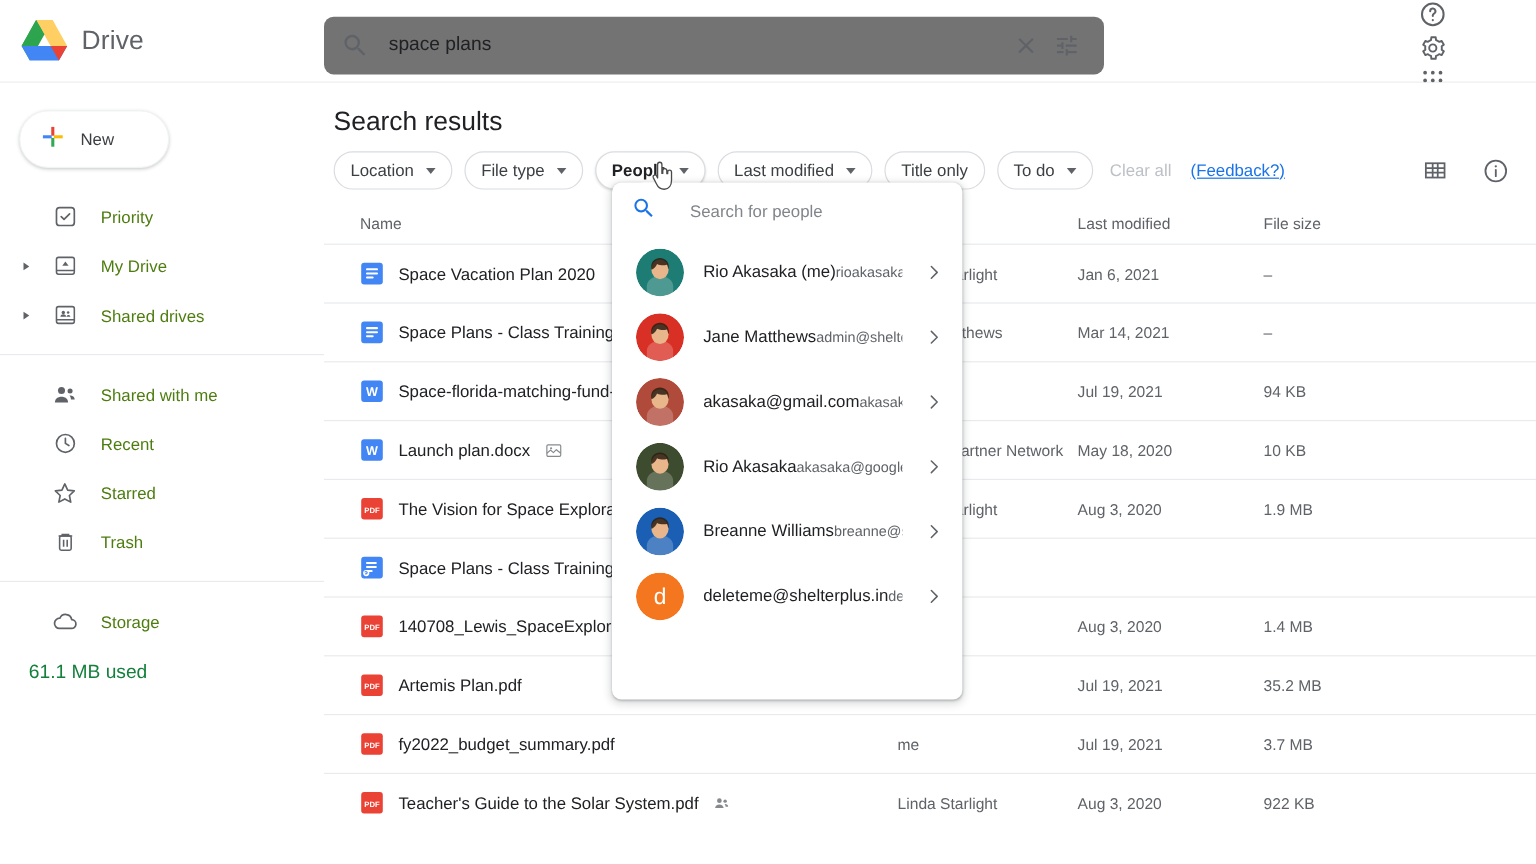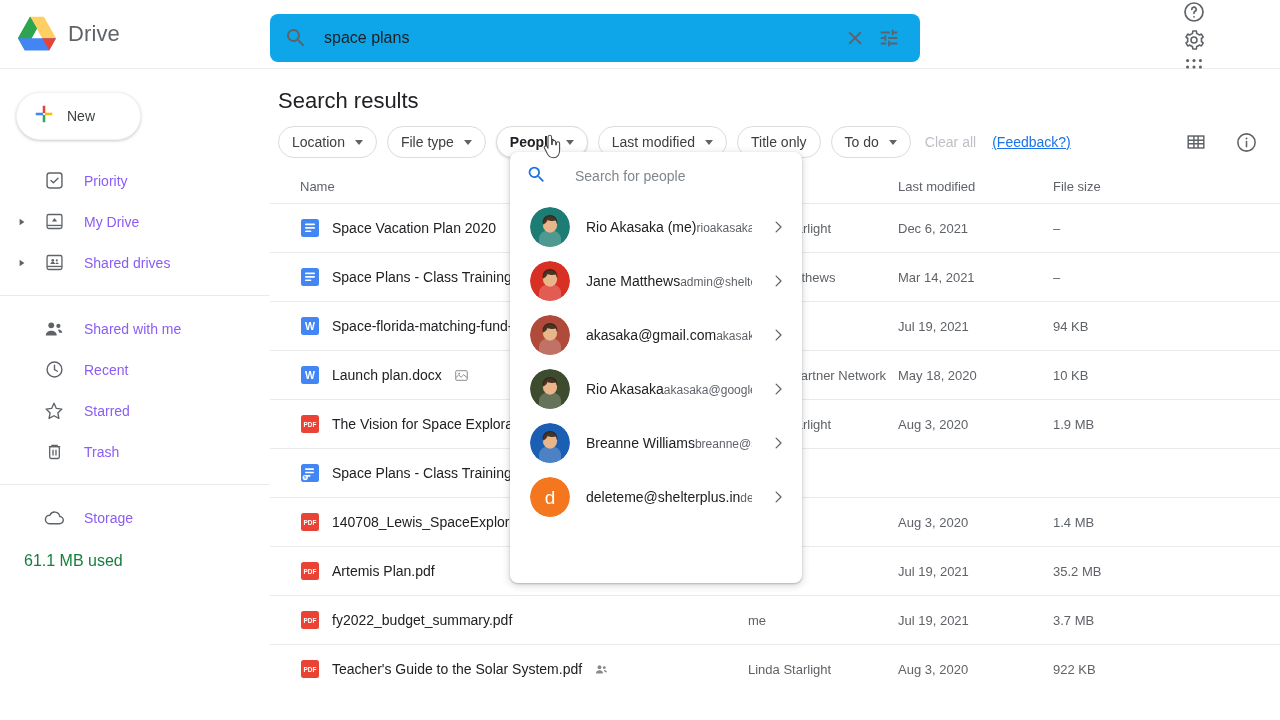--- a/index.html
+++ b/index.html
@@ -17,21 +17,21 @@
     background: #fff; display: flex; align-items: center;
     border-bottom: 1px solid #ebebeb;
   }
   .brand { display: flex; align-items: center; width: 270px; padding-left: 16px; gap: 10px; }
   .drive-logo { width: 42px; height: 38px; }
   .brand-title { font-size: 22px; color: #5f6368; letter-spacing: .1px; }
 
   .searchbar {
     position: absolute; left: 270px; top: 14px;
     width: 650px; height: 48px;
-    background: #0ea5e9; border-radius: 8px;
+    background: #737373; border-radius: 8px;
     display: flex; align-items: center; padding: 0 14px;
   }
   .searchbar .sicon { width: 24px; height: 24px; flex: 0 0 24px; }
   .search-input {
     flex: 1; border: 0; outline: none; background: transparent;
     font-family: "Liberation Sans", sans-serif;
     font-size: 16px; color: #202124; margin-left: 16px;
   }
   .search-input::placeholder { color: #80868b; }
   .sb-btn { width: 34px; height: 34px; display: flex; align-items: center; justify-content: center; cursor: pointer; }
@@ -58,21 +58,21 @@
   .nav-section { padding: 12px 0; }
   .nav-section + .nav-section { border-top: 1px solid #e8eaed; }
   .nav-item {
     height: 41px; display: flex; align-items: center;
     padding-left: 12px; gap: 0; cursor: pointer; position: relative;
     border-top-right-radius: 20px; border-bottom-right-radius: 20px;
   }
   .caret { width: 20px; display: flex; align-items: center; justify-content: center; flex: 0 0 20px; }
   .caret-sp { width: 20px; flex: 0 0 20px; }
   .nav-ico { width: 24px; height: 24px; flex: 0 0 24px; margin-left: 10px; display: flex; align-items: center; justify-content: center; }
-  .nav-label { font-size: 14px; color: #8b5cf6; margin-left: 18px; }
+  .nav-label { font-size: 14px; color: #4d7c0f; margin-left: 18px; }
   .storage-used { font-size: 16px; color: #15803d; padding-left: 24px; margin-top: 14px; }
 
   
   .main { position: absolute; top: 69px; left: 270px; width: 1010px; height: 651px; background: #fff; }
   .page-title { font-size: 22px; color: #202124; padding: 19px 0 0 8px; }
 
   .chips { display: flex; align-items: center; gap: 10px; padding: 12px 0 0 8px; position: relative; }
   .chip {
     height: 32px; border: 1px solid #dadce0; border-radius: 16px;
     display: flex; align-items: center; gap: 10px; padding: 0 13px;
@@ -390,21 +390,21 @@
                 </svg></span>
               <span class="fname">Space Vacation Plan 2020</span>
               <span class="badge-ico"><svg viewBox="0 0 20 20" width="15" height="15" fill="#5f6368">
                   <circle cx="7.3" cy="7" r="2.6"></circle>
                   <path d="M2.6 15.2c0-2.6 2.1-4.1 4.7-4.1s4.7 1.5 4.7 4.1z"></path>
                   <circle cx="13.7" cy="7.5" r="1.9"></circle>
                   <path d="M13.7 10.8c1.9 0 3.4 1.1 3.4 2.9h-2.8c-.1-1-.4-2-1.1-2.8z"></path>
                 </svg></span>
             </div>
             <div class="cell-owner">Linda Starlight</div>
-            <div class="cell-mod">Dec 6, 2021</div>
+            <div class="cell-mod">Jan 6, 2021</div>
             <div class="cell-size">–</div>
           </div>
           <div class="row">
             <div class="cell-name">
               <span class="ftype"><svg viewBox="0 0 20 20" width="20" height="20">
                   <rect x="1" y="1" width="18" height="18" rx="2.5" fill="#4285f4"></rect>
                   <rect x="5" y="5.6" width="10" height="1.7" rx=".8" fill="#fff"></rect>
                   <rect x="5" y="9" width="10" height="1.7" rx=".8" fill="#fff"></rect>
                   <rect x="5" y="12.4" width="6.4" height="1.7" rx=".8" fill="#fff"></rect>
                 </svg></span>

